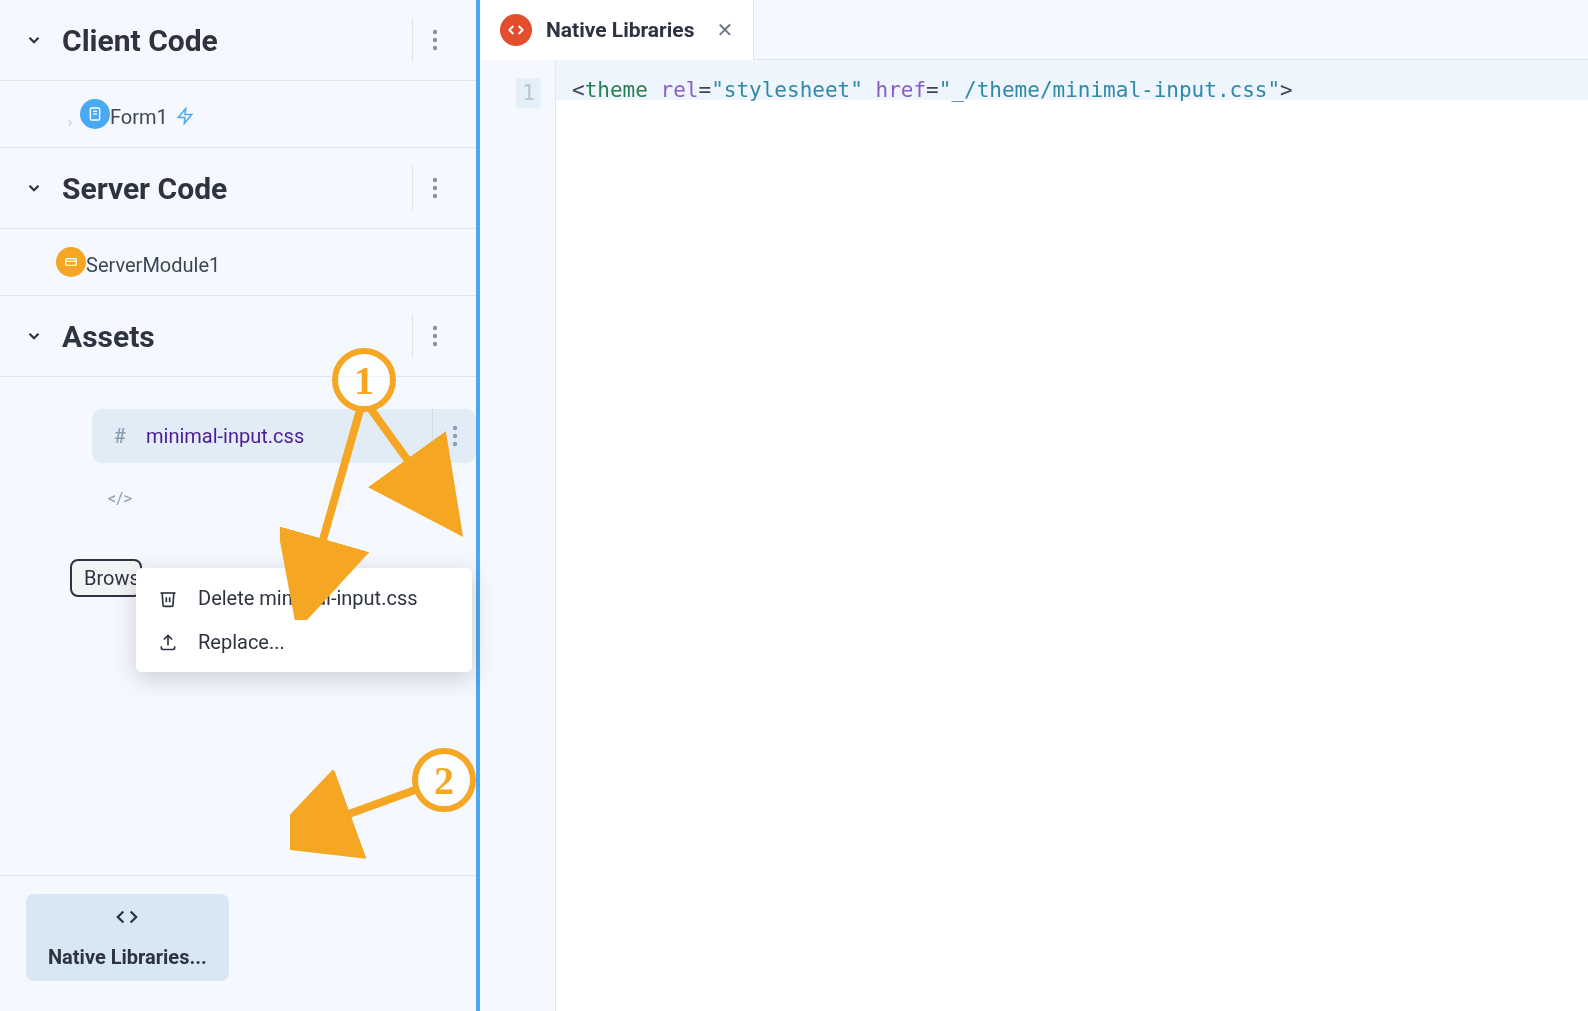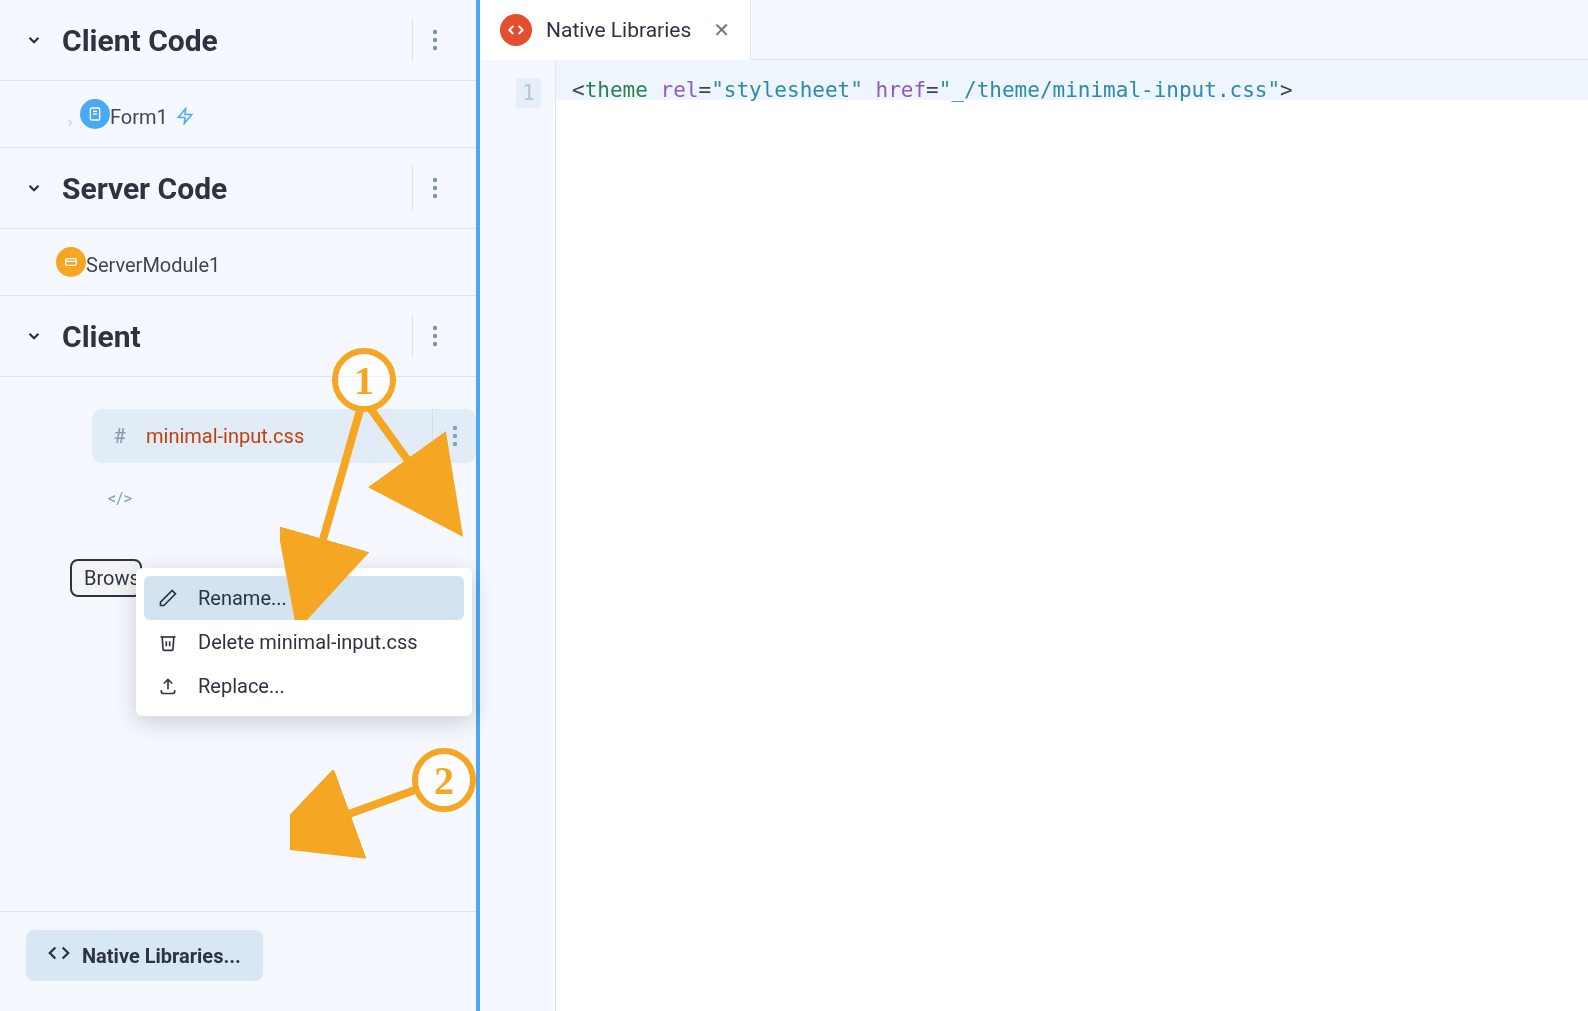--- a/index.html
+++ b/index.html
@@ -86,21 +86,21 @@
     .asset-selected {
       display:flex;
       align-items:center;
       margin: 12px 0 0 92px;
       background: #e1ecf6;
       border-radius: 10px;
       height: 54px;
       padding: 0 0 0 14px;
     }
     .asset-selected .hash { color:#8aa0b3; font-size:20px; font-weight:600; width:28px; text-align:center;}
-    .asset-selected .asset-label { font-size:20px; color:#c2410c; flex:1; padding-left:12px;}
+    .asset-selected .asset-label { font-size:20px; color:#4c1d95; flex:1; padding-left:12px;}
     .asset-selected .kebab-cell { width:44px; height:54px; display:flex; align-items:center; justify-content:center; border-left:1px solid #d2deea; color:#8aa0b3;}
     .asset-plain {
       display:flex;
       align-items:center;
       margin: 10px 0 0 92px;
       height:50px;
       padding:0 0 0 14px;
     }
     .context-menu {
       position: absolute;
@@ -147,20 +147,21 @@
       display: inline-flex;
       align-items: center;
       gap: 12px;
       background: #d7e8f4;
       border-radius: 8px;
       padding: 12px 22px;
       font-size: 20px;
       font-weight: 700;
       color: #2d3340;
       cursor: pointer;
+      flex-direction: column;
     }
     .editor {
       flex: 1;
       display: flex;
       flex-direction: column;
       background: #fff;
     }
     .tabbar {
       display: flex;
       align-items: center;
@@ -179,21 +180,21 @@
     }
     .tab-icon {
       width: 32px; height: 32px;
       border-radius: 50%;
       background: #e24e2e;
       color: #fff;
       display:flex; align-items:center; justify-content:center;
       font-size: 14px;
       font-weight: 700;
     }
-    .tab-label { font-size: 21px; font-weight: 400; color: #2d3340; }
+    .tab-label { font-size: 21px; font-weight: 700; color: #2d3340; }
     .tab-close { color: #6b7686; margin-left: 8px; font-size: 20px; cursor:pointer;}
     .code-area {
       display: flex;
       flex: 1;
       font-family: "SF Mono", Menlo, Consolas, monospace;
       font-size: 21px;
     }
     .gutter {
       width: 76px;
       background: #f5f9ff;
@@ -300,21 +301,21 @@
       <span class="tree-label">ServerModule1</span>
     </div>
   </div>
 
   <div class="section-header">
     <span class="chevron-down">
       <svg width="18" height="18" viewBox="0 0 24 24" fill="none" stroke="currentColor" stroke-width="3">
           <polyline points="6 9 12 15 18 9"></polyline>
         </svg>
     </span>
-    <span class="section-title">Client</span>
+    <span class="section-title">Assets</span>
     <span class="kebab">
       <svg width="6" height="22" viewBox="0 0 6 22" fill="currentColor">
           <circle cx="3" cy="3" r="2.2"></circle>
           <circle cx="3" cy="11" r="2.2"></circle>
           <circle cx="3" cy="19" r="2.2"></circle>
         </svg>
     </span>
   </div>
 
   <div class="section-body" style="padding-top:20px;">
@@ -331,28 +332,20 @@
     </div>
     <div class="asset-plain">
       <span class="hash" style="color:#8aa0b3;font-size:17px;width:28px;text-align:center;">&lt;/&gt;</span>
       <span class="asset-label"></span>
     </div>
 
     <div class="browse-btn">Brows</div>
   </div>
 
   <div class="context-menu">
-    <div class="menu-item hover">
-      <span class="menu-icon">
-        <svg width="20" height="20" viewBox="0 0 24 24" fill="none" stroke="currentColor" stroke-width="2">
-            <path d="M17 3l4 4L7 21H3v-4L17 3z"></path>
-          </svg>
-      </span>
-      <span>Rename...</span>
-    </div>
     <div class="menu-item">
       <span class="menu-icon">
         <svg width="20" height="20" viewBox="0 0 24 24" fill="none" stroke="currentColor" stroke-width="2">
             <polyline points="3 6 5 6 21 6"></polyline>
             <path d="M19 6l-1 14a2 2 0 0 1-2 2H8a2 2 0 0 1-2-2L5 6"></path>
             <path d="M10 11v6M14 11v6"></path>
           </svg>
       </span>
       <span>Delete minimal-input.css</span>
     </div>

